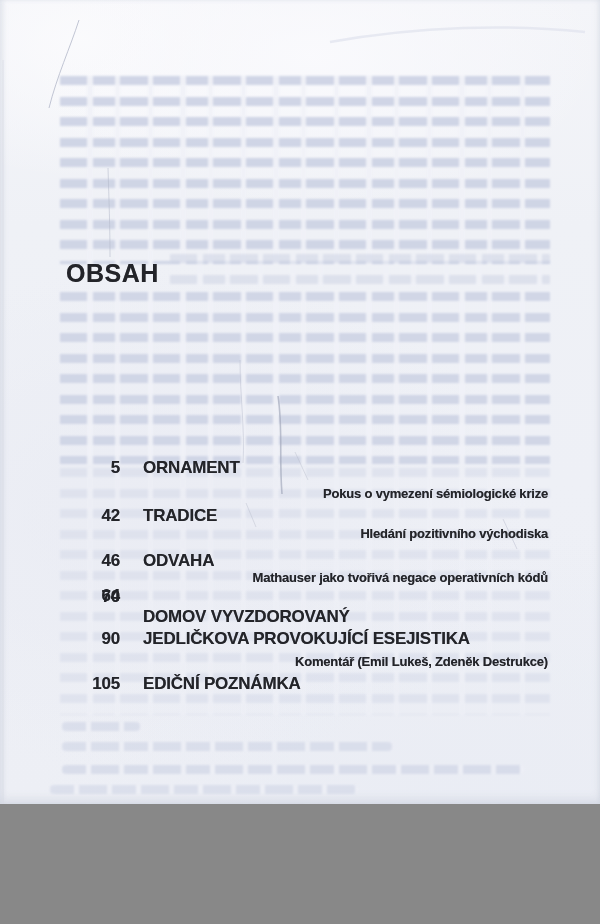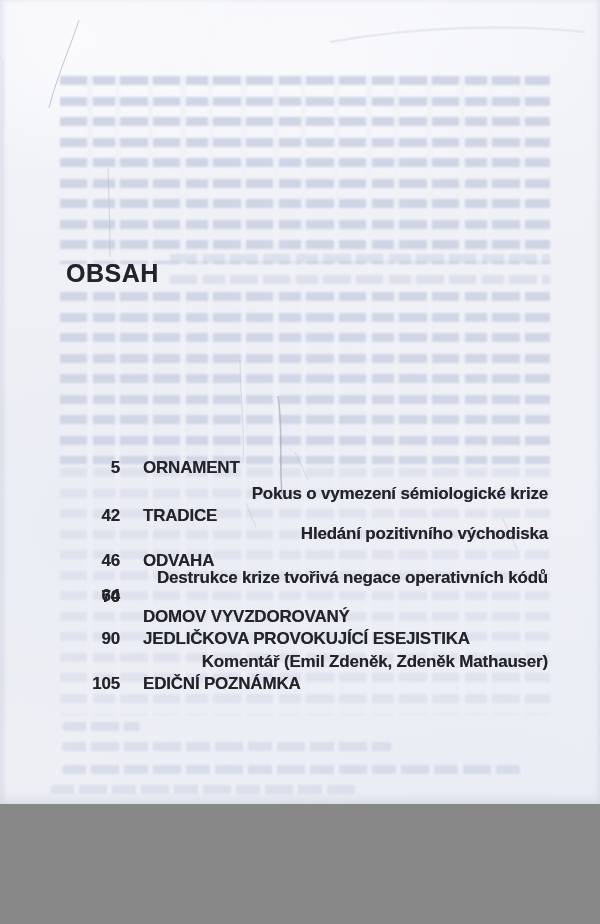--- a/index.html
+++ b/index.html
@@ -40,21 +40,21 @@
     filter: blur(1.2px);
     z-index:1;
   }
   .creases{position:absolute;left:0;top:0;z-index:2;pointer-events:none;}
   
   .print{position:absolute;z-index:3;color:#232429;font-weight:700;white-space:nowrap;
          text-shadow:0 0 .4px rgba(35,36,41,.55);}
   .heading{left:66px;font-size:25px;line-height:25px;letter-spacing:.5px;}
   .num{left:40px;width:80px;text-align:right;font-size:17px;line-height:17px;letter-spacing:-.2px;}
   .title{left:143px;font-size:17px;line-height:17px;letter-spacing:-.2px;}
-  .sub{right:52px;text-align:right;font-size:17px;line-height:17px;letter-spacing:-.2px;}
+  .sub{right:52px;text-align:right;font-size:13px;line-height:17px;letter-spacing:-.2px;}
 </style>
 </head>
 <body>
 
 <div class="page">
 
   <div class="ghost" style="left:60px;top:76px;width:490px;height:188px;opacity:.9"></div>
   <div class="ghost" style="left:170px;top:254px;width:380px;height:32px;opacity:.5"></div>
   <div class="ghost" style="left:60px;top:292px;width:490px;height:172px;opacity:.85"></div>
   <div class="ghost" style="left:60px;top:468px;width:490px;height:247px;opacity:.38"></div>
@@ -85,27 +85,27 @@
   <div class="print num" style="top:459px">5</div>
   <div class="print title" style="top:459px">ORNAMENT</div>
   <div class="print sub" style="top:485px">Pokus o vymezení sémiologické krize</div>
 
   <div class="print num" style="top:507px">42</div>
   <div class="print title" style="top:507px">TRADICE</div>
   <div class="print sub" style="top:525px">Hledání pozitivního východiska</div>
 
   <div class="print num" style="top:552px">46</div>
   <div class="print title" style="top:552px">ODVAHA</div>
-  <div class="print sub" style="top:569px">Destrukce krize tvořivá negace operativních kódů</div>
+  <div class="print sub" style="top:569px">Mathauser jako tvořivá negace operativních kódů</div>
 
   <div class="print num" style="top:587px">64</div>
 
   <div class="print num" style="top:588px">70</div>
   <div class="print title" style="top:608px">DOMOV VYVZDOROVANÝ</div>
 
   <div class="print num" style="top:630px">90</div>
   <div class="print title" style="top:630px">JEDLIČKOVA PROVOKUJÍCÍ ESEJISTIKA</div>
-  <div class="print sub" style="top:653px">Komentář (Emil Zdeněk, Zdeněk Mathauser)</div>
+  <div class="print sub" style="top:653px">Komentář (Emil Lukeš, Zdeněk Destrukce)</div>
 
   <div class="print num" style="top:675px">105</div>
   <div class="print title" style="top:675px">EDIČNÍ POZNÁMKA</div>
 
 </div>
 
 </body></html>

